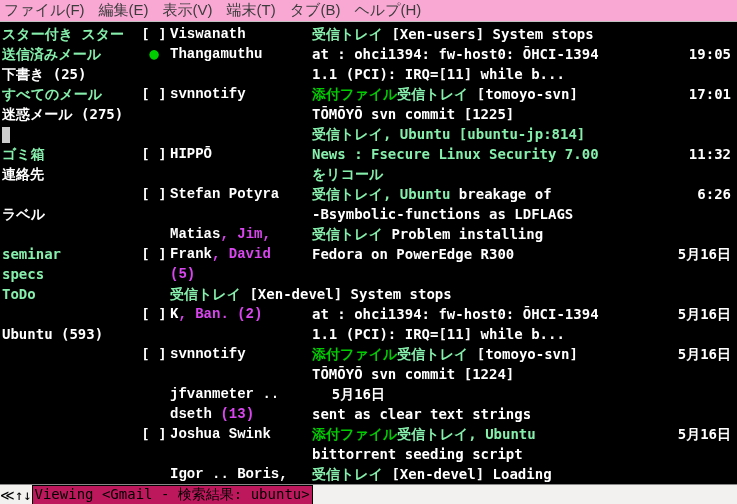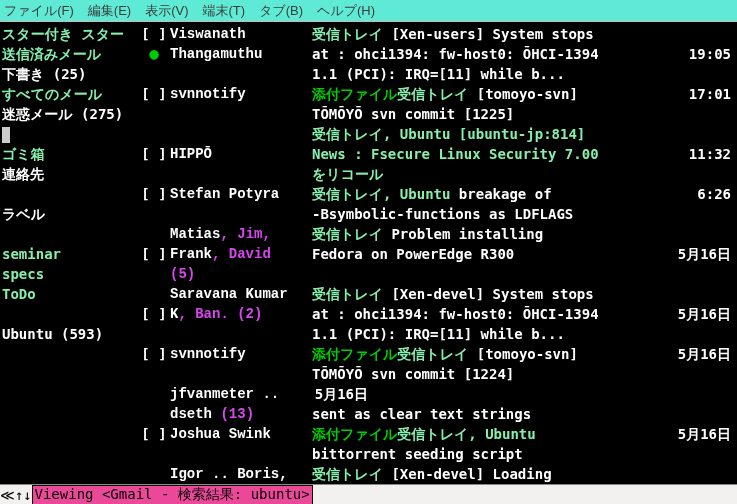--- a/index.html
+++ b/index.html
@@ -5,27 +5,27 @@
   * { margin: 0; padding: 0; box-sizing: border-box; }
   body {
     width: 737px;
     height: 504px;
     background: #f2f1f0;
     font-family: "DejaVu Sans Mono", "Courier New", monospace;
     font-size: 14px;
     overflow: hidden;
   }
   .menubar {
-    background: #5eead4;
+    background: #f9a8d4;
     height: 22px;
     display: flex;
     align-items: center;
     padding: 0 4px;
     font-family: sans-serif;
-    font-size: 13px;
+    font-size: 15px;
     color: #3c3c3c;
     border-bottom: 1px solid #c0c0c0;
   }
   .menubar span { margin-right: 14px; cursor: default; }
   .terminal {
     background: #000;
     color: #ccc;
     width: 737px;
     height: calc(504px - 22px - 20px);
     display: flex;
@@ -45,40 +45,40 @@
     flex-direction: column;
     padding: 2px 0;
   }
   .row {
     display: flex;
     align-items: flex-start;
   }
   .col-mark { width: 32px; text-align: center; color: #fff; flex-shrink:0;}
   .col-sender { width: 142px; flex-shrink:0; padding-right:4px;font-family:Liberation Mono, monospace;}
   .col-body { flex: 1; padding-right: 6px; }
-  .col-date { width: 62px; text-align: right; flex-shrink:0; padding-right:6px;}
+  .col-date { width: 62px; text-align: right; flex-shrink:0; padding-right:6px;margin-left:17px;}
   .c-blue { color: #86efac; }
   .c-white { color: #ffffff; }
   .c-green { color: #00cd00; }
   .c-grey { color: #d946ef; }
   .dotgreen { color:#00cd00; font-size:16px; }
   .statusbar {
     height: 20px;
     background: #f2f1f0;
     border-top: 1px solid #888;
     font-family: "DejaVu Sans Mono", monospace;
     font-size: 14px;
     display: flex;
     align-items: center;
     color: #000;
   }
   .statusbar .inner {
     border: 1px solid #000;
     padding: 0 2px;
-    background: #ec4899;
+    background: #be185d;
     margin-left: 0;
   }
   .cursor { background:#ccc; color:#000; display:inline-block; width:8px; height:16px; vertical-align:middle;}
 </style>
 </head>
 <body>
 
 <div class="menubar">
   <span>ファイル(F)</span>
   <span>編集(E)</span>
@@ -181,21 +181,20 @@
         <div class="col-date c-white">5月16日</div>
       </div>
       <div class="row">
         <div class="col-mark"></div>
         <div class="col-sender"><span class="c-grey"> (5)</span></div>
         <div class="col-body"></div>
         <div class="col-date c-white"></div>
       </div>
       <div class="row">
         <div class="col-mark"></div>
-        <div class="col-sender"><span class="c-white">Saravana Kumar</span></div>
         <div class="col-body"><span class="c-blue">受信トレイ </span><span class="c-white">[Xen-devel] System stops</span></div>
         <div class="col-date c-white"></div>
       </div>
       <div class="row">
         <div class="col-mark">[ ]</div>
         <div class="col-sender"><span class="c-white">K</span><span class="c-grey">, Ban. (2)</span></div>
         <div class="col-body"><span class="c-white">at : ohci1394: fw-host0: ŌHCI-1394</span></div>
         <div class="col-date c-white">5月16日</div>
       </div>
       <div class="row">

